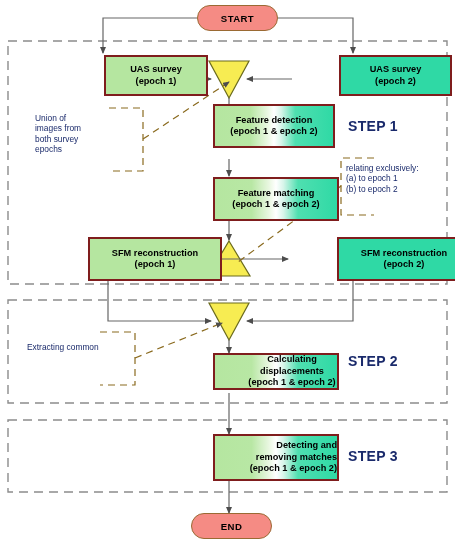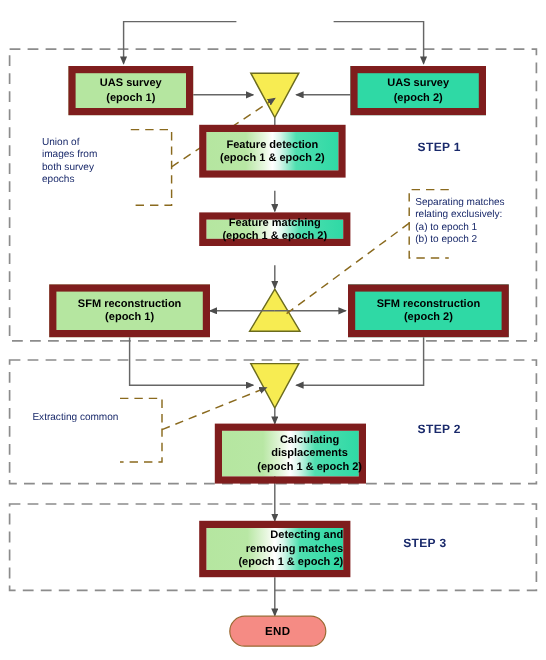--- a/index.html
+++ b/index.html
@@ -26,22 +26,23 @@
     box-sizing: border-box;
     display: flex;
     flex-direction: column;
     align-items: center;
     justify-content: center;
     text-align: center;
     color: #000000;
     font-weight: bold;
     font-size: 9.2px;
     line-height: 11.5px;
-    border: 6px solid #7f1d1d;
+    border: 2px solid #7f1d1d;
     z-index: 5;
+    margin-left: 47px;
   }
   .node .ln { display: block; white-space: nowrap; }
 
   .n-green  { background: #b5e6a0; }
   .n-teal   { background: #2fd9a5; }
   .n-grad   {
     background: linear-gradient(to right,
       #b5e6a0 0%, #b8e7a4 30%, #e8f7e0 44%, #ffffff 50%,
       #d8f5ea 56%, #4fdfb0 68%, #2fd9a5 100%);
   }
@@ -57,21 +58,21 @@
     color: #000000;
     font-weight: bold;
     font-size: 9.6px;
     letter-spacing: 0.4px;
     z-index: 6;
   }
   .step-label {
     position: absolute;
     color: #1a2a6b;
     font-weight: bold;
-    font-size: 10px;
+    font-size: 14px;
     letter-spacing: 0.3px;
     white-space: nowrap;
     z-index: 4;
   }
   .annot {
     position: absolute;
     color: #1a2a6b;
     font-size: 8.4px;
     line-height: 10.4px;
     font-weight: normal;
@@ -159,80 +160,82 @@
     <path d="M109,108 L143,108 L143,171 L109,171" fill="none" stroke="#8a6a1e" stroke-width="1.2" stroke-dasharray="7,5"></path>
     <path d="M143,139 L229,82" fill="none" stroke="#8a6a1e" stroke-width="1.2" stroke-dasharray="7,5" marker-end="url(#arrow)"></path>
 
     <path d="M374,158 L341,158 L341,215 L374,215" fill="none" stroke="#8a6a1e" stroke-width="1.2" stroke-dasharray="7,5"></path>
     <path d="M341,186 L238,262" fill="none" stroke="#8a6a1e" stroke-width="1.2" stroke-dasharray="7,5"></path>
 
     <path d="M100,332 L135,332 L135,385 L100,385" fill="none" stroke="#8a6a1e" stroke-width="1.2" stroke-dasharray="7,5"></path>
     <path d="M135,358 L222,323" fill="none" stroke="#8a6a1e" stroke-width="1.2" stroke-dasharray="7,5" marker-end="url(#arrow)"></path>
   </svg>
 
+  <div class="terminator" style="left:197px; top:5px; width:81px; height:26px;">
+    <span>START</span>
+  </div>
 
   <div class="terminator" style="left:191px; top:513px; width:81px; height:26px;">
     <span>END</span>
   </div>
 
   <div class="node n-green" style="left:57px; top:55px; width:104px; height:41px;">
     <span class="ln">UAS survey</span>
     <span class="ln">(epoch 1)</span>
   </div>
 
   <div class="node n-teal" style="left:292px; top:55px; width:113px; height:41px;">
     <span class="ln">UAS survey</span>
     <span class="ln">(epoch 2)</span>
   </div>
 
   <div class="node n-grad" style="left:166px; top:104px; width:122px; height:44px;">
     <span class="ln">Feature detection</span>
     <span class="ln">(epoch 1 &amp; epoch 2)</span>
   </div>
 
-  <div class="node n-grad" style="left:166px; top:177px; width:126px; height:28px;">
+  <div class="node n-grad" style="left:166px; top:177px; width:126px; height:44px;">
     <span class="ln">Feature matching</span>
     <span class="ln">(epoch 1 &amp; epoch 2)</span>
   </div>
 
   <div class="node n-green" style="left:41px; top:237px; width:134px; height:44px;">
     <span class="ln">SFM reconstruction</span>
     <span class="ln">(epoch 1)</span>
   </div>
 
   <div class="node n-teal" style="left:290px; top:237px; width:134px; height:44px;">
     <span class="ln">SFM reconstruction</span>
     <span class="ln">(epoch 2)</span>
   </div>
 
-  <div class="node n-grad" style="left:179px; top:353px; width:126px; height:50px;padding-left:32px;">
+  <div class="node n-grad" style="left:166px; top:353px; width:126px; height:37px;padding-left:32px;">
     <span class="ln">Calculating</span>
     <span class="ln">displacements</span>
     <span class="ln">(epoch 1 &amp; epoch 2)</span>
   </div>
 
   <div class="node n-grad" style="left:166px; top:434px; width:126px; height:47px;align-items:flex-end;">
     <span class="ln">Detecting and</span>
     <span class="ln">removing matches</span>
     <span class="ln">(epoch 1 &amp; epoch 2)</span>
   </div>
 
   <div class="step-label" style="left:348px; top:118px;">STEP 1</div>
   <div class="step-label" style="left:348px; top:353px;">STEP 2</div>
-  <div class="step-label" style="left:336px; top:448px;">STEP 3</div>
+  <div class="step-label" style="left:348px; top:448px;">STEP 3</div>
 
   <div class="annot a-right" style="left:35px; top:113px; width:103px;">
     <span class="ln">Union of</span>
     <span class="ln">images from</span>
     <span class="ln">both survey</span>
     <span class="ln">epochs</span>
   </div>
 
   <div class="annot a-left" style="left:346px; top:163px; width:106px;">
-    <span class="ln">Separating matches</span>
     <span class="ln">relating exclusively:</span>
     <span class="ln">(a) to epoch 1</span>
     <span class="ln">(b) to epoch 2</span>
   </div>
 
   <div class="annot a-right" style="left:27px; top:342px; width:103px;">
     <span class="ln">Extracting common</span>
   </div>
 
 </div>

